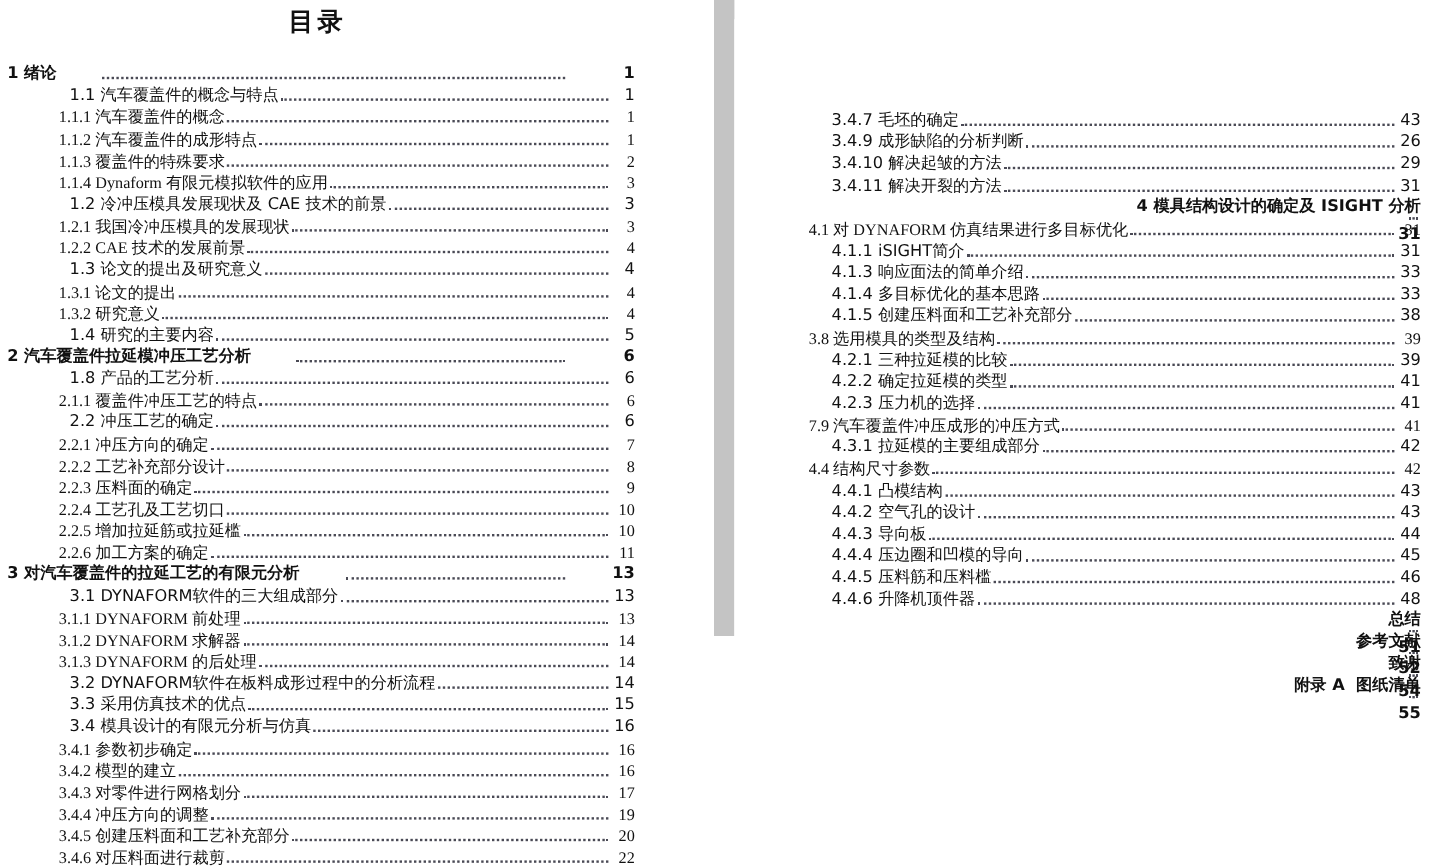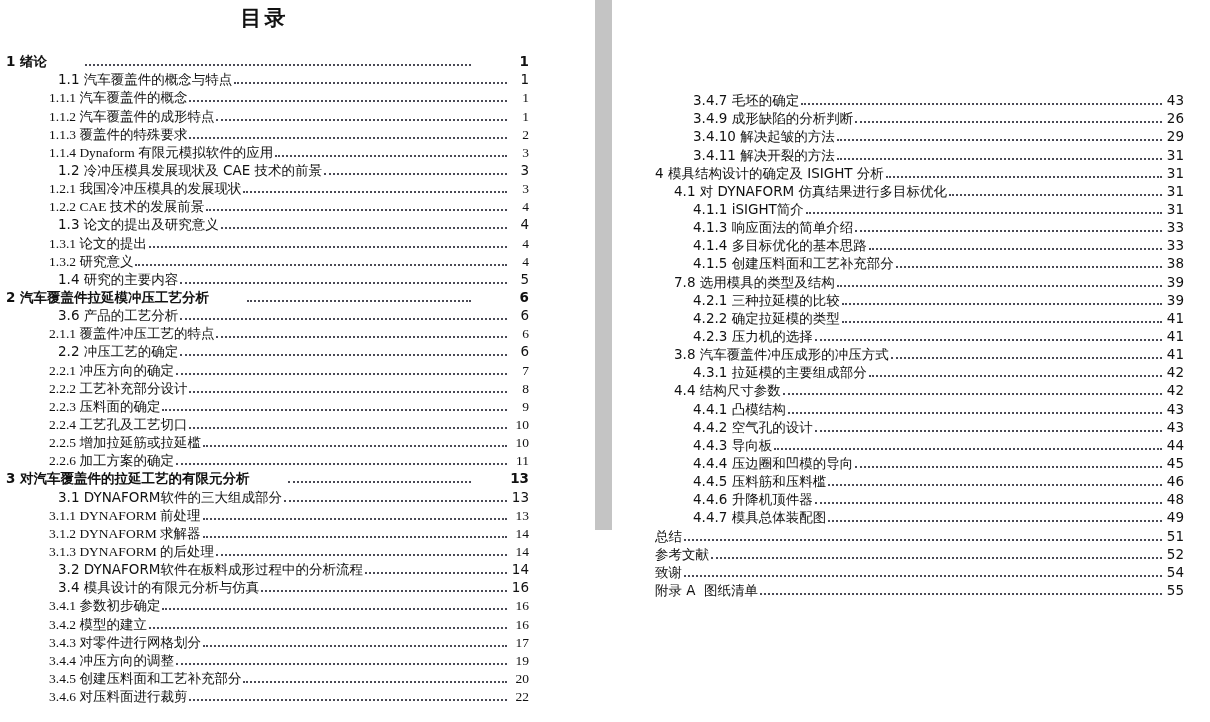--- a/index.html
+++ b/index.html
@@ -69,22 +69,22 @@
     flex: 0 0 auto;
     min-width: 20px;
     text-align: right;
     white-space: pre;
   }
   
   .page-left .lvl-1 { padding-left: 6px;  font-weight: bold; gap: 36px; }
   .page-left .lvl-2 { padding-left: 30px; margin-left: 28px; }
   .page-left .lvl-3 { padding-left: 49px; font-family: Liberation Serif, serif; }
   
-  .page-right .lvl-1 { padding-left: 43px; font-weight: normal; }
-  .page-right .lvl-2 { padding-left: 62px; }
+  .page-right .lvl-1 { padding-left: 43px; font-weight: bold; flex-direction: column; }
+  .page-right .lvl-2 { padding-left: 62px; font-family: Liberation Serif, serif; }
   .page-right .lvl-3 { padding-left: 81px; }
 </style>
 </head>
 <body>
 
 <div class="spread">
 
   <section class="page page-left">
     <h1 class="toc-title">目录</h1>
     <div class="toc-list">
@@ -152,21 +152,21 @@
     <span class="toc-text">1.4 研究的主要内容</span>
     <span class="toc-leader"></span>
     <span class="toc-page">5</span>
   </div>
         <div class="toc-row lvl-1">
     <span class="toc-text">2 汽车覆盖件拉延模冲压工艺分析</span>
     <span class="toc-leader"></span>
     <span class="toc-page">6</span>
   </div>
         <div class="toc-row lvl-2">
-    <span class="toc-text">3.6 产品的工艺分析</span>
+    <span class="toc-text">1.8 产品的工艺分析</span>
     <span class="toc-leader"></span>
     <span class="toc-page">6</span>
   </div>
         <div class="toc-row lvl-3">
     <span class="toc-text">2.1.1 覆盖件冲压工艺的特点</span>
     <span class="toc-leader"></span>
     <span class="toc-page">6</span>
   </div>
         <div class="toc-row lvl-2">
     <span class="toc-text">2.2 冲压工艺的确定</span>
@@ -225,20 +225,25 @@
   </div>
         <div class="toc-row lvl-3">
     <span class="toc-text">3.1.3 DYNAFORM 的后处理</span>
     <span class="toc-leader"></span>
     <span class="toc-page">14</span>
   </div>
         <div class="toc-row lvl-2">
     <span class="toc-text">3.2 DYNAFORM软件在板料成形过程中的分析流程</span>
     <span class="toc-leader"></span>
     <span class="toc-page">14</span>
+  </div>
+        <div class="toc-row lvl-2">
+    <span class="toc-text">3.3 采用仿真技术的优点</span>
+    <span class="toc-leader"></span>
+    <span class="toc-page">15</span>
   </div>
         <div class="toc-row lvl-2">
     <span class="toc-text">3.4 模具设计的有限元分析与仿真</span>
     <span class="toc-leader"></span>
     <span class="toc-page">16</span>
   </div>
         <div class="toc-row lvl-3">
     <span class="toc-text">3.4.1 参数初步确定</span>
     <span class="toc-leader"></span>
     <span class="toc-page">16</span>
@@ -319,41 +324,41 @@
     <span class="toc-text">4.1.4 多目标优化的基本思路</span>
     <span class="toc-leader"></span>
     <span class="toc-page">33</span>
   </div>
         <div class="toc-row lvl-3">
     <span class="toc-text">4.1.5 创建压料面和工艺补充部分</span>
     <span class="toc-leader"></span>
     <span class="toc-page">38</span>
   </div>
         <div class="toc-row lvl-2">
-    <span class="toc-text">7.8 选用模具的类型及结构</span>
+    <span class="toc-text">3.8 选用模具的类型及结构</span>
     <span class="toc-leader"></span>
     <span class="toc-page">39</span>
   </div>
         <div class="toc-row lvl-3">
     <span class="toc-text">4.2.1 三种拉延模的比较</span>
     <span class="toc-leader"></span>
     <span class="toc-page">39</span>
   </div>
         <div class="toc-row lvl-3">
     <span class="toc-text">4.2.2 确定拉延模的类型</span>
     <span class="toc-leader"></span>
     <span class="toc-page">41</span>
   </div>
         <div class="toc-row lvl-3">
     <span class="toc-text">4.2.3 压力机的选择</span>
     <span class="toc-leader"></span>
     <span class="toc-page">41</span>
   </div>
         <div class="toc-row lvl-2">
-    <span class="toc-text">3.8 汽车覆盖件冲压成形的冲压方式</span>
+    <span class="toc-text">7.9 汽车覆盖件冲压成形的冲压方式</span>
     <span class="toc-leader"></span>
     <span class="toc-page">41</span>
   </div>
         <div class="toc-row lvl-3">
     <span class="toc-text">4.3.1 拉延模的主要组成部分</span>
     <span class="toc-leader"></span>
     <span class="toc-page">42</span>
   </div>
         <div class="toc-row lvl-2">
     <span class="toc-text">4.4 结构尺寸参数</span>
@@ -382,25 +387,20 @@
   </div>
         <div class="toc-row lvl-3">
     <span class="toc-text">4.4.5 压料筋和压料槛</span>
     <span class="toc-leader"></span>
     <span class="toc-page">46</span>
   </div>
         <div class="toc-row lvl-3">
     <span class="toc-text">4.4.6 升降机顶件器</span>
     <span class="toc-leader"></span>
     <span class="toc-page">48</span>
-  </div>
-        <div class="toc-row lvl-3">
-    <span class="toc-text">4.4.7 模具总体装配图</span>
-    <span class="toc-leader"></span>
-    <span class="toc-page">49</span>
   </div>
         <div class="toc-row lvl-1">
     <span class="toc-text">总结</span>
     <span class="toc-leader"></span>
     <span class="toc-page">51</span>
   </div>
         <div class="toc-row lvl-1">
     <span class="toc-text">参考文献</span>
     <span class="toc-leader"></span>
     <span class="toc-page">52</span>

